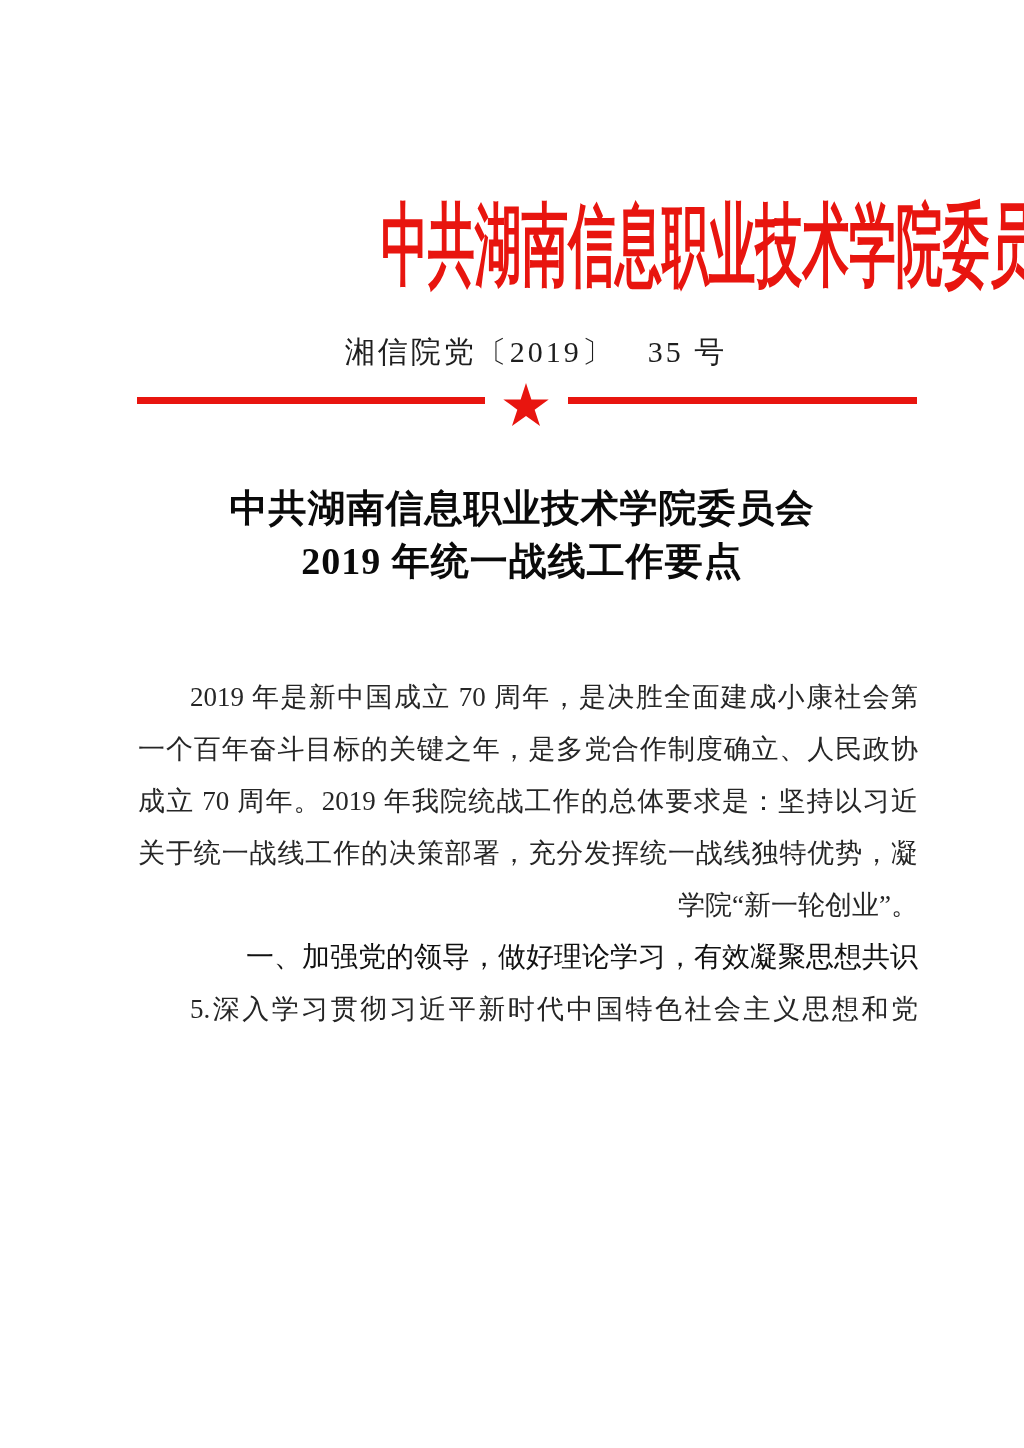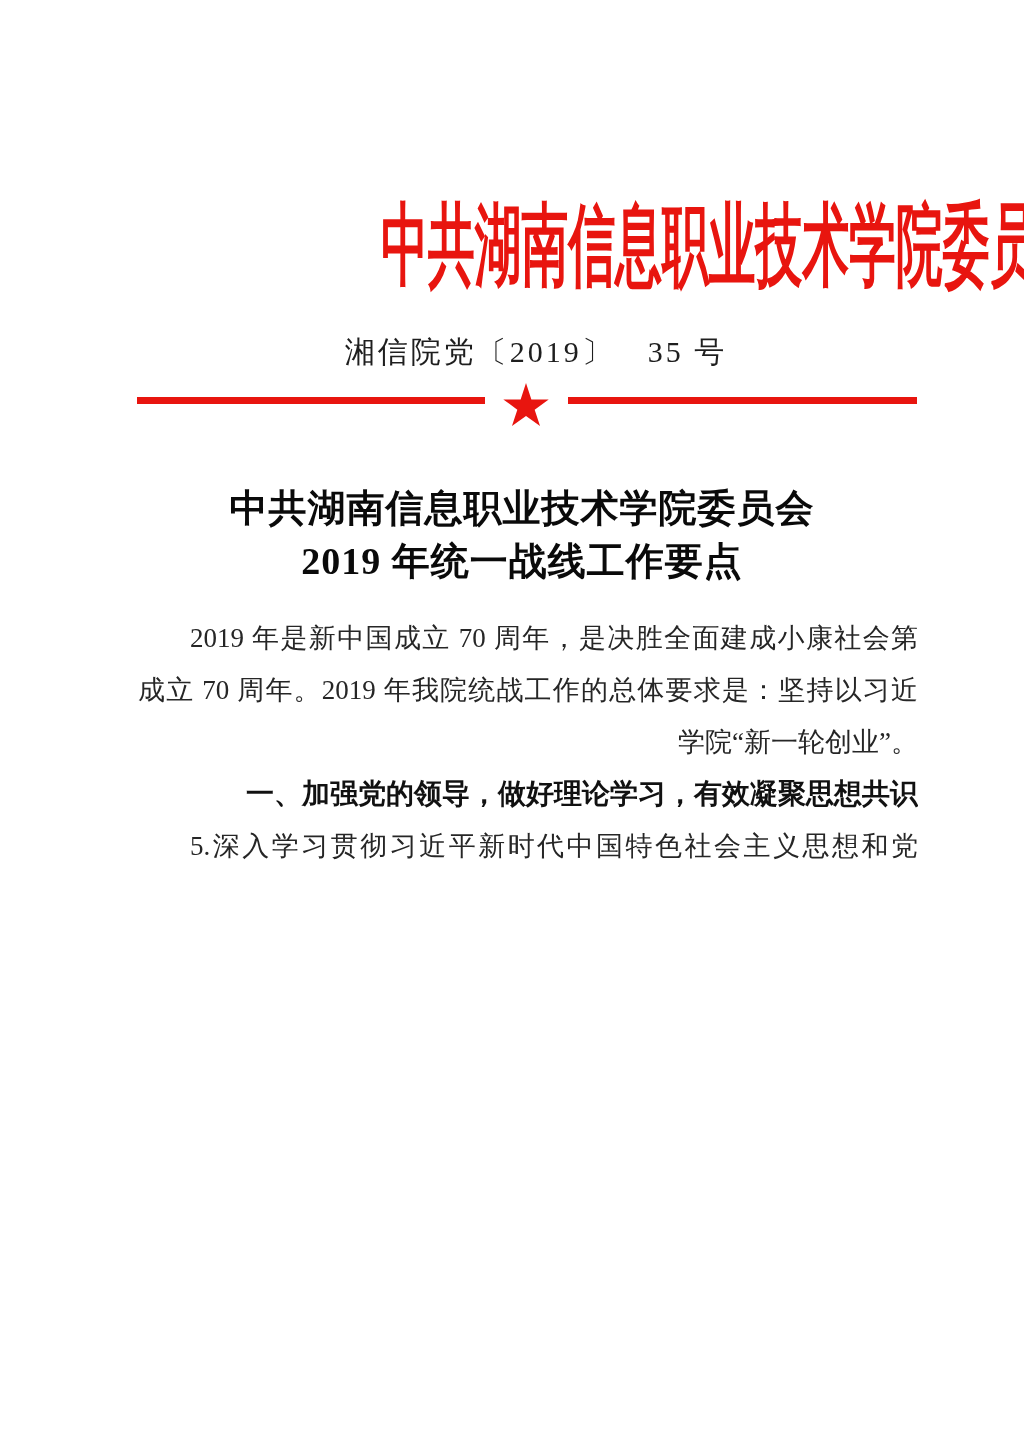--- a/index.html
+++ b/index.html
@@ -85,21 +85,21 @@
     font-size:38px;
     line-height:53px;
     font-weight:700;
     color:#0a0a0a;
     letter-spacing:1px;
     white-space:nowrap;
   }
   
   .body-col{
     position:absolute;
-    top:612px;
+    top:671px;
     left:138px;
     width:780px;
     color:var(--ink);
   }
   .line{
     height:52px;
     line-height:52px;
     font-size:27px;
     letter-spacing:0;
     overflow:hidden;
@@ -107,21 +107,21 @@
   }
   .line.justify{
     text-align:justify;
     text-align-last:justify;
   }
   .line.indent{
     text-indent:52px;
   }
   .line.heading{
     font-family:"Liberation Sans","DejaVu Sans",sans-serif;
-    font-weight:700;
+    font-weight:400;
     font-size:28px;
     color:#111111;
   }
 </style>
 </head>
 <body>
 
 <div class="page">
 
   <div class="banner">
@@ -140,19 +140,21 @@
     <div class="seg seg-right"></div>
   </div>
 
   <h1 class="doc-title">
     <div>中共湖南信息职业技术学院委员会</div>
     <div>2019 年统一战线工作要点</div>
   </h1>
 
   <div class="body-col" id="body-lines">
       <div class="line justify indent">2019 年是新中国成立 70 周年，是决胜全面建成小康社会第</div>
+      <div class="line justify">一个百年奋斗目标的关键之年，是多党合作制度确立、人民政协</div>
       <div class="line justify">成立 70 周年。2019 年我院统战工作的总体要求是：坚持以习近</div>
+      <div class="line justify">关于统一战线工作的决策部署，充分发挥统一战线独特优势，凝</div>
       <div class="line">学院“新一轮创业”。</div>
       <div class="line indent heading">一、加强党的领导，做好理论学习，有效凝聚思想共识</div>
       <div class="line justify indent">5.深入学习贯彻习近平新时代中国特色社会主义思想和党</div>
     </div>
 
 </div>
 
 </body></html>

